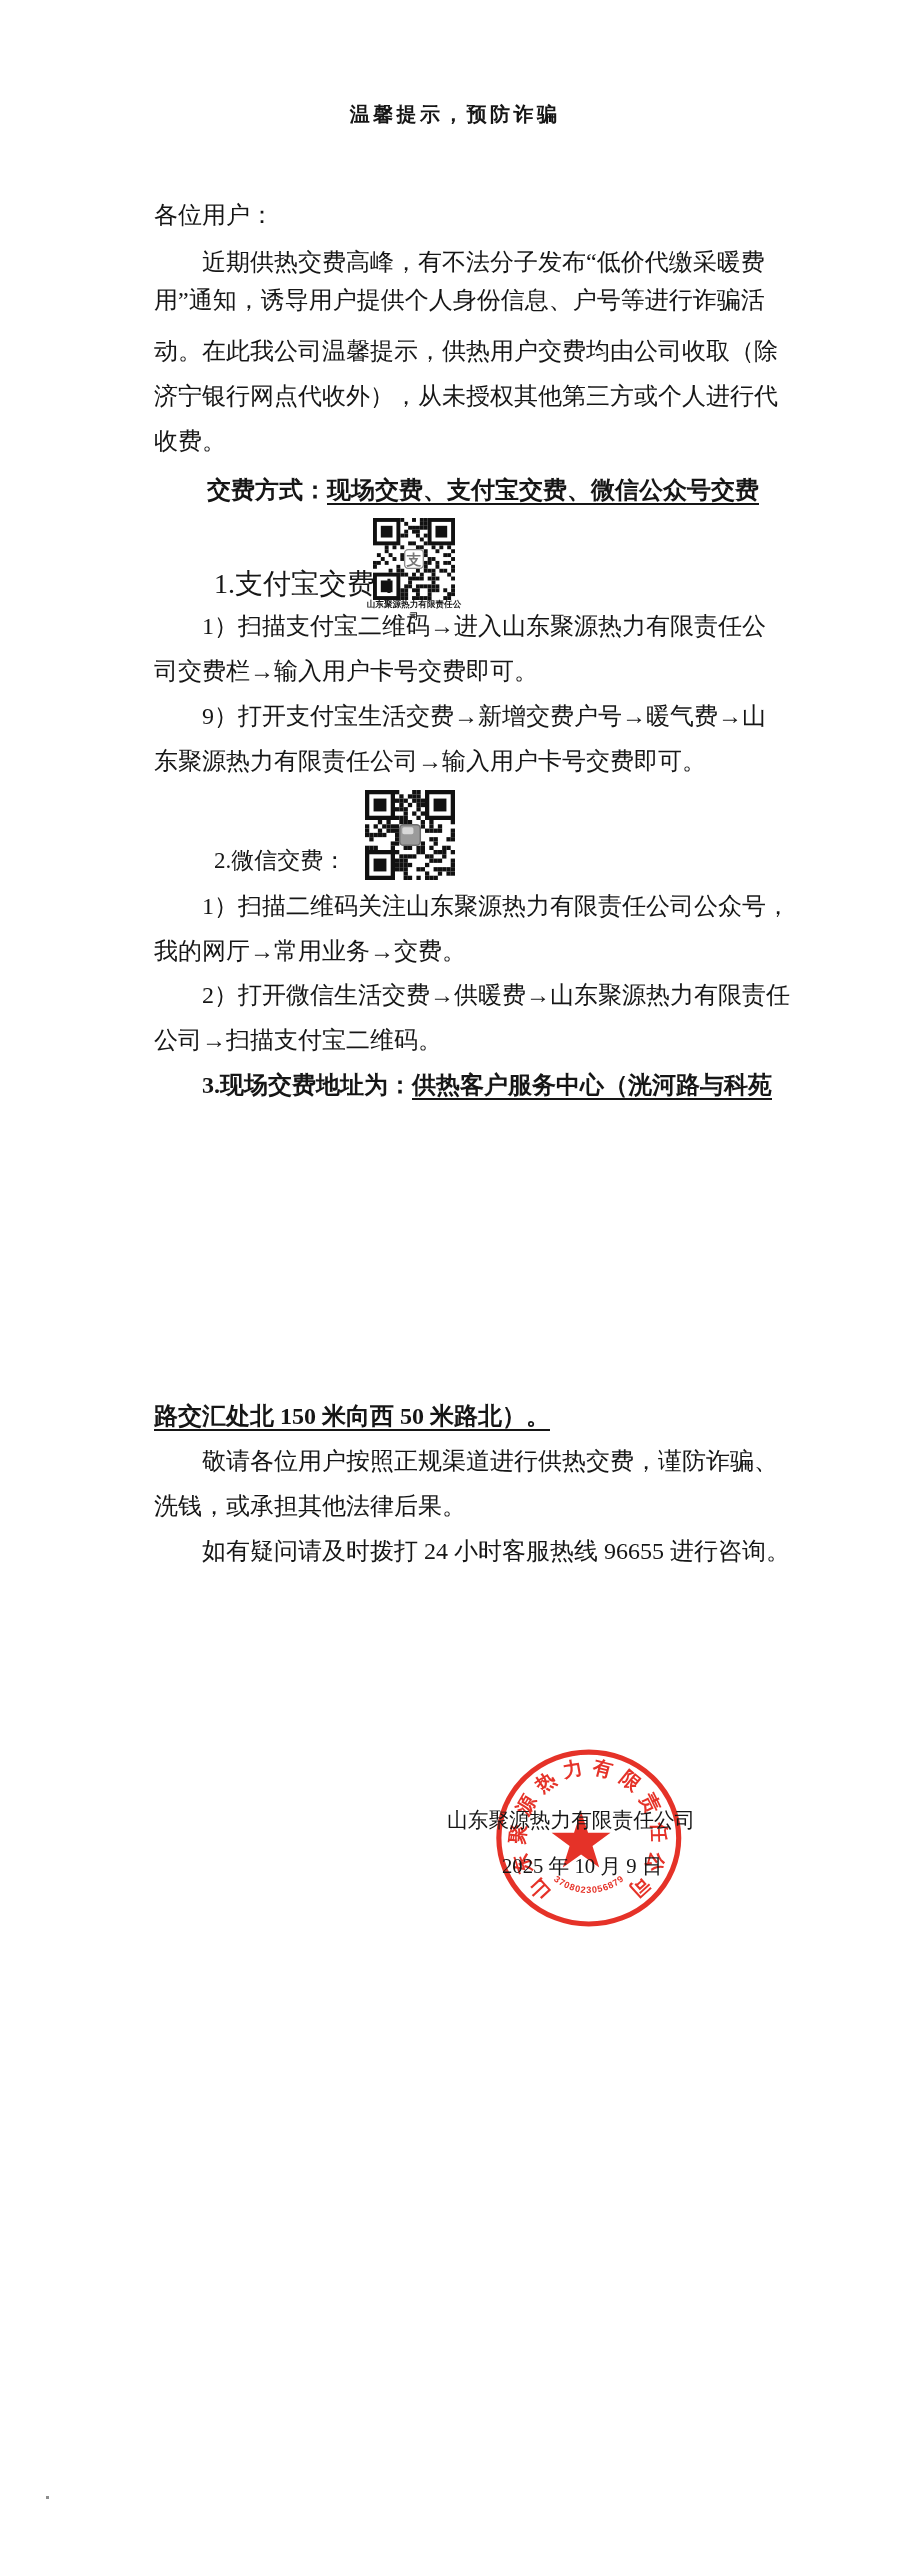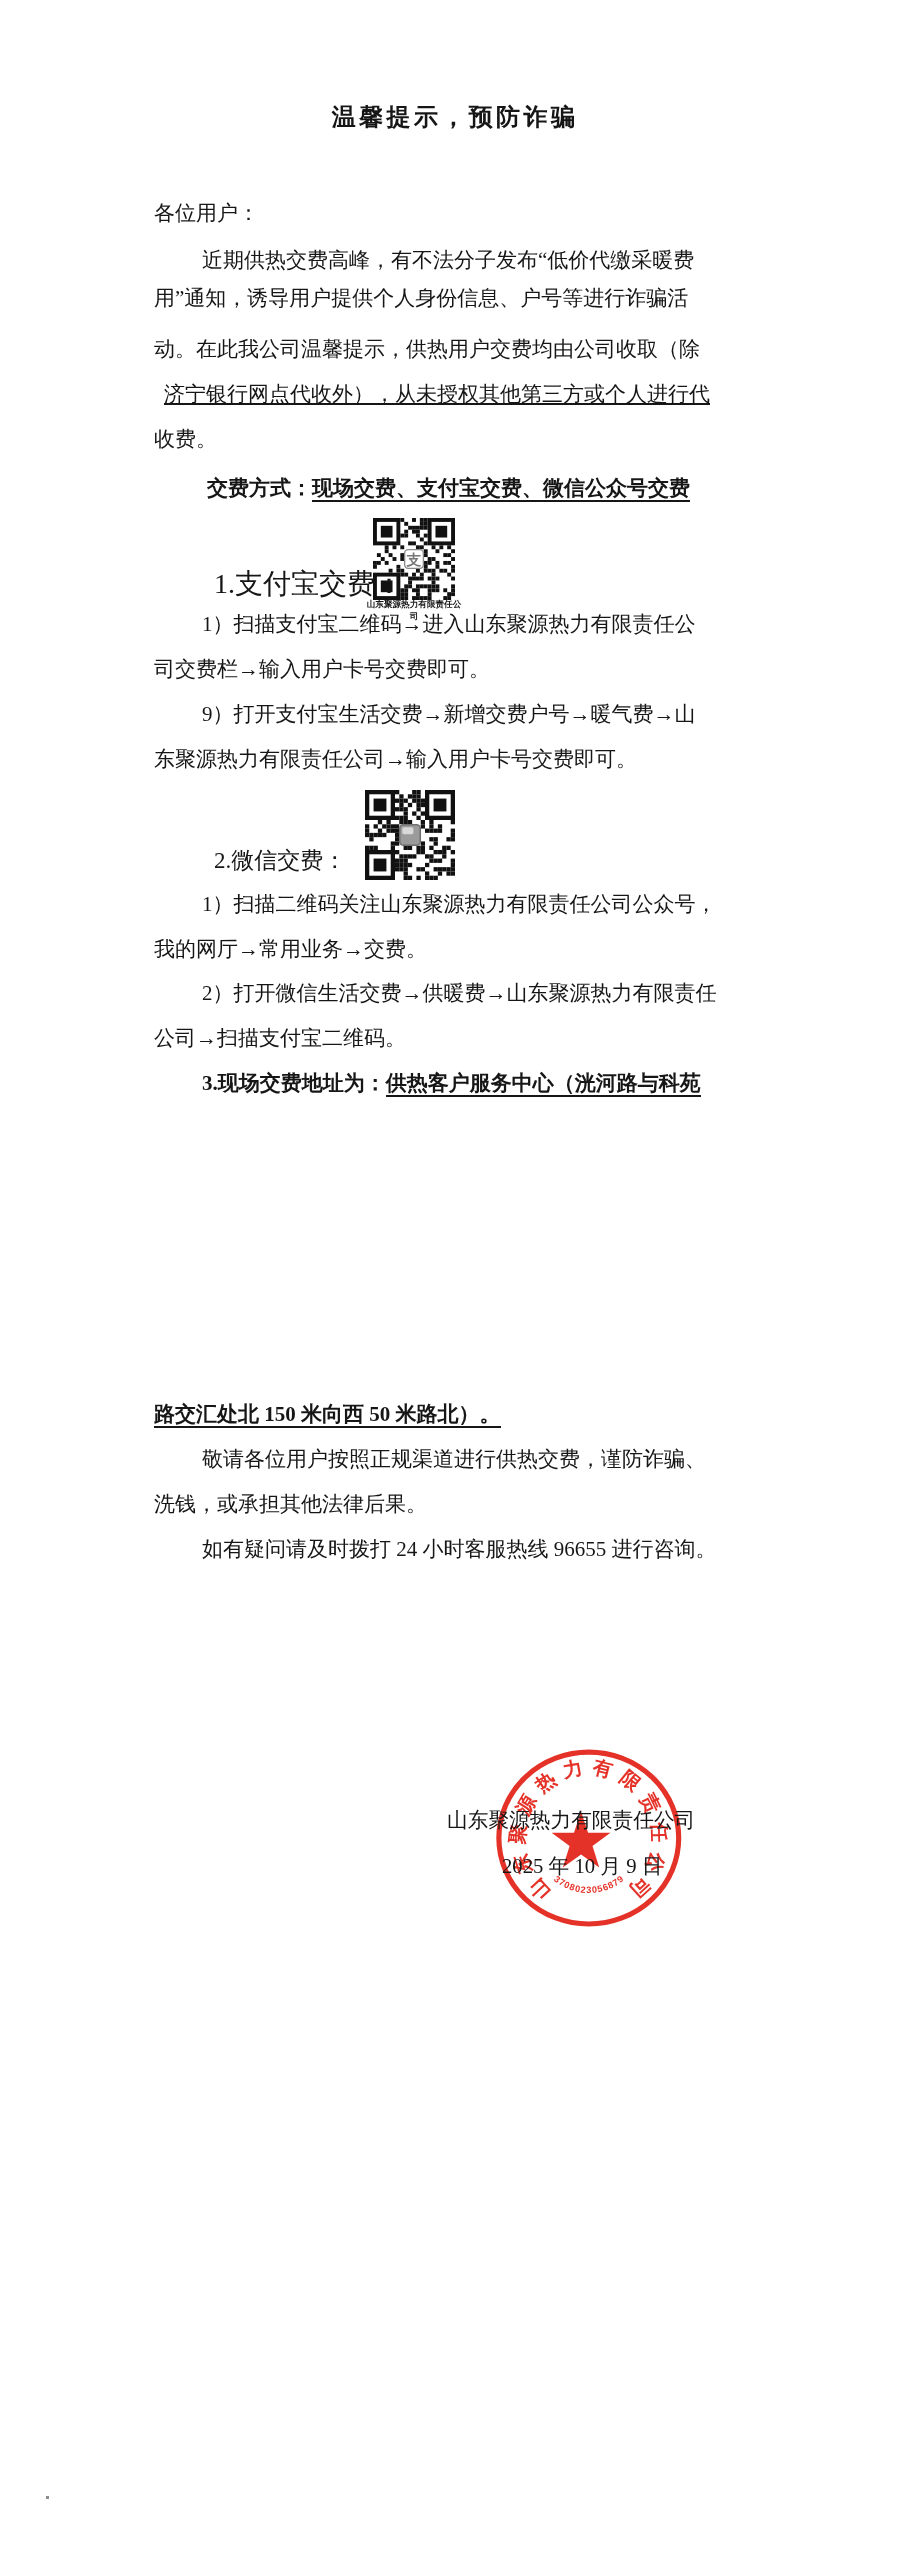--- a/index.html
+++ b/index.html
@@ -1,26 +1,26 @@
 <!DOCTYPE html>
 <html style="font-size:9.2px"><head>
 <meta charset="utf-8">
 <style>
   html,body{margin:0;padding:0;background:#ffffff;}
   .page{
     position:relative;width:910px;height:2576px;background:#ffffff;
     overflow:hidden;color:#161616;
     font-family:"Liberation Serif","DejaVu Serif",serif;
   }
-  .ln{position:absolute;white-space:nowrap;font-size:21px;line-height:1.18;}
+  .ln{position:absolute;white-space:nowrap;font-size:24px;line-height:1.18;}
   .b{font-weight:700;}
   .u{border-bottom:2.3px solid #161616;padding-bottom:0;}
   .title{
     position:absolute;top:101px;left:0;right:0;text-align:center;
-    font-size:24px;font-weight:700;letter-spacing:3.4px;
+    font-size:20px;font-weight:700;letter-spacing:3.4px;
   }
   .qr{position:absolute;}
   .qr-caption{
     position:absolute;left:363px;top:599px;width:102px;text-align:center;
     font-size:8.6px;font-weight:700;letter-spacing:0;
   }
   .sig{position:absolute;white-space:nowrap;font-size:20.7px;z-index:2;}
   .stamp{position:absolute;left:492px;top:1745px;z-index:1;opacity:.93;}
   .speck{position:absolute;left:46px;top:2496px;width:2.9px;height:3.4px;background:#8d8d8d;}
 </style>
@@ -29,21 +29,21 @@
 
 <div class="page">
 
   <div class="title">温馨提示，预防诈骗</div>
 
   <div class="ln" style="left:154px;top:201px;">各位用户：</div>
 
   <div class="ln" style="left:202px;top:248px;">近期供热交费高峰，有不法分子发布“低价代缴采暖费</div>
   <div class="ln" style="left:154px;top:286px;">用”通知，诱导用户提供个人身份信息、户号等进行诈骗活</div>
   <div class="ln" style="left:154px;top:337px;">动。在此我公司温馨提示，供热用户交费均由公司收取（除</div>
-  <div class="ln" style="left:164px;top:382px;text-decoration:underline;">济宁银行网点代收外），从未授权其他第三方或个人进行代</div>
+  <div class="ln" style="left:154px;top:382px;">济宁银行网点代收外），从未授权其他第三方或个人进行代</div>
   <div class="ln" style="left:154px;top:427px;">收费。</div>
 
   <div class="ln b" style="left:207px;top:476px;">
     <span>交费方式：</span><span class="u">现场交费、支付宝交费、微信公众号交费</span>
   </div>
 
   <svg id="qr1" class="qr" style="left:363px;top:518px;" width="102" height="82" viewBox="0 0 21 21">
       <rect x="0" y="0" width="21" height="21" fill="#ffffff"></rect>
       <rect x="7" y="0" width="1" height="1" fill="#111"></rect>
       <rect x="10" y="0" width="1" height="1" fill="#111"></rect>

